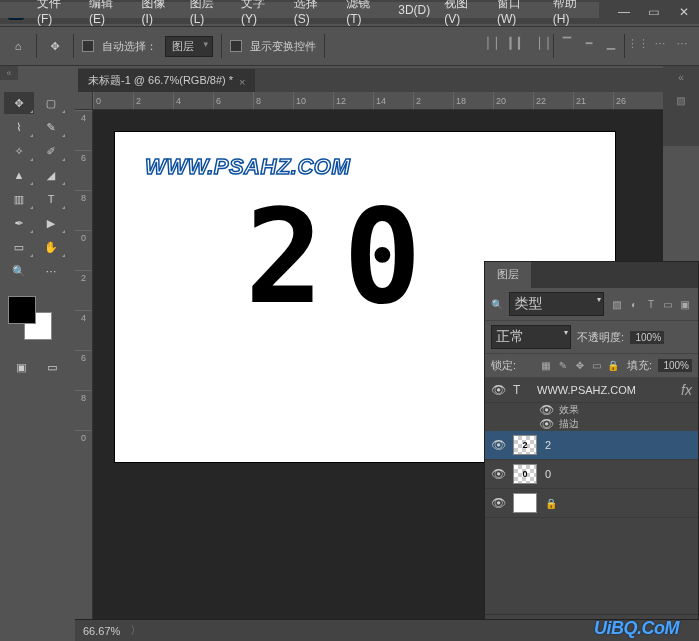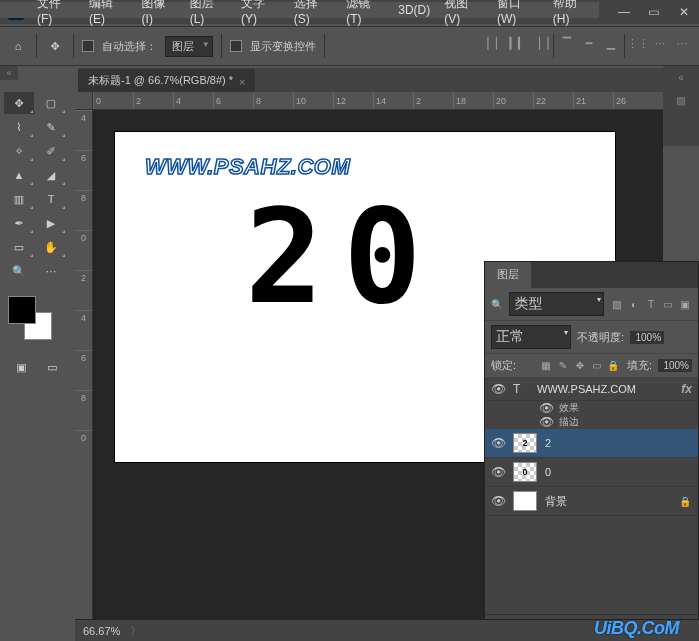--- a/index.html
+++ b/index.html
@@ -78,21 +78,21 @@
 .layer-list { flex: 1; overflow: auto; background: #434343; }
 .layer { display: flex; align-items: center; padding: 4px 6px; gap: 8px; border-bottom: 1px solid #3a3a3a; }
 .layer.selected { background: #335577; }
 .eye { width: 14px; font-size: 12px; color: #ccc; cursor: pointer; }
 .layer-thumb { width: 24px; height: 20px; background: #fff; border: 1px solid #888; flex-shrink: 0; display: flex; align-items: center; justify-content: center; font-size: 9px; color: #000; font-weight: bold; }
 .layer-thumb.trans { background: repeating-conic-gradient(#ccc 0 25%, #fff 0 50%) 0 0/8px 8px; }
 .layer-type { width: 16px; font-size: 12px; color: #ccc; }
 .layer-name { flex: 1; font-size: 11px; color: #ddd; }
 .layer-sub { padding-left: 54px; font-size: 10px; color: #bbb; display: flex; align-items: center; gap: 6px; }
 .layer-lock { font-size: 10px; color: #999; }
-.layer-fx { font-size: 12px; font-style: italic; color: #aaa; font-weight: bold; }
+.layer-fx { font-size: 14px; font-style: italic; color: #aaa; }
 
 .panel-bottom { height: 26px; background: #434343; border-top: 1px solid #333; }
 
 
 .statusbar { position: absolute; left: 75px; bottom: 0; right: 0; height: 22px; background: #434343; border-top: 1px solid #222; display: flex; align-items: center; padding: 0 8px; font-size: 11px; color: #ccc; gap: 10px; }
 .statusbar .arrow { color: #888; cursor: pointer; }
 
 
 .uibq { position: absolute; right: 20px; bottom: 2px; font-family: Arial; font-weight: bold; font-style: italic; font-size: 18px; color: #4aa3ff; text-shadow: 0 0 2px #002244; letter-spacing: -0.5px; }
 </style>
@@ -297,21 +297,20 @@
       <div class="layer-name">2</div>
     </div>
     <div class="layer">
       <div class="eye">👁</div>
       <div class="layer-thumb trans">0</div>
       <div class="layer-name">0</div>
     </div>
     <div class="layer">
       <div class="eye">👁</div>
       <div class="layer-thumb"></div>
-      <div class="layer-name">背景</div>
       <div class="layer-lock">🔒</div>
     </div>
   </div>
   <div class="panel-bottom"></div>
 </div>
 
 <div class="statusbar">
   <span>66.67%</span>
   <span class="arrow">〉</span>
 </div>

